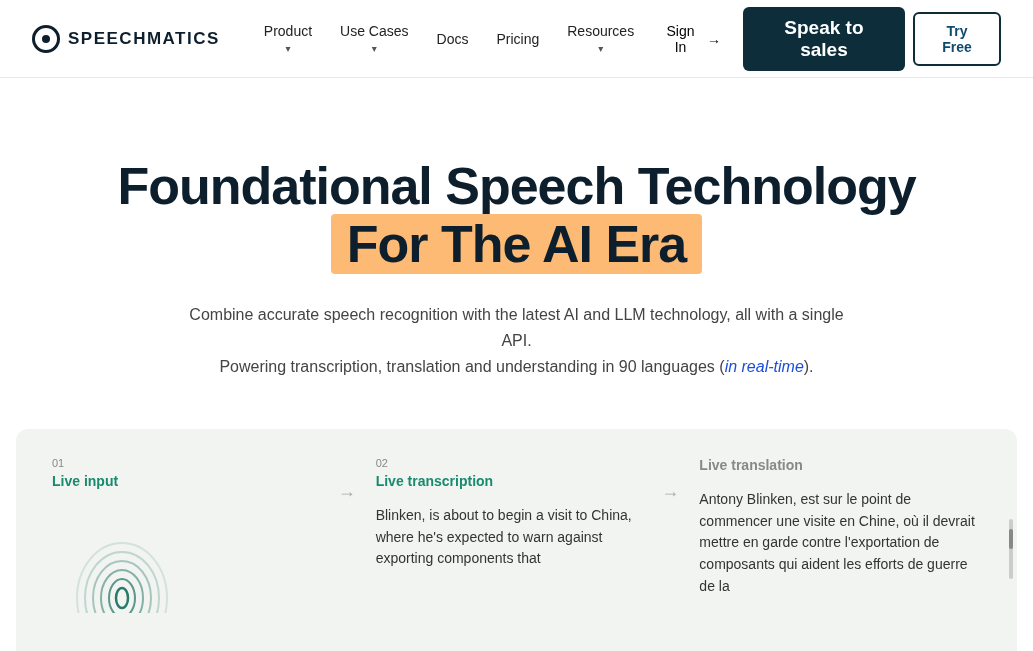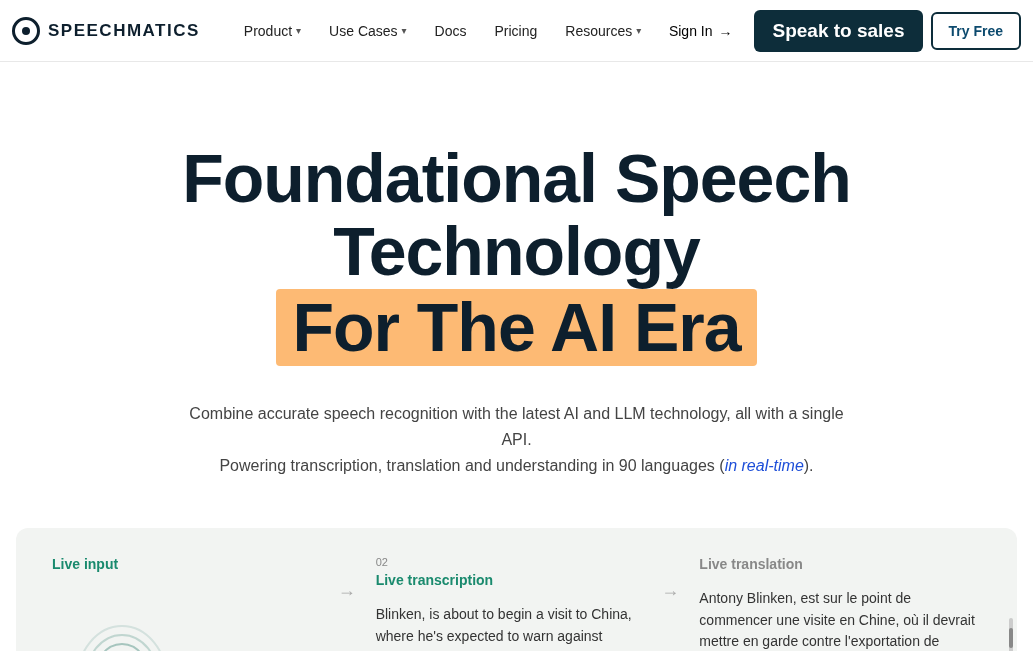--- a/index.html
+++ b/index.html
@@ -2,22 +2,22 @@
 <html><head>
   <meta charset="utf-8">
   <style>
     * { margin: 0; padding: 0; box-sizing: border-box; }
     body { font-family: -apple-system, BlinkMacSystemFont, 'Segoe UI', Helvetica, Arial, sans-serif; background: #fff; color: #111; width: 1033px; overflow-x: hidden; }
 
     
     nav {
       display: flex;
       align-items: center;
-      padding: 0 12px;
-      height: 62px;
+      padding: 0 32px;
+      height: 78px;
       border-bottom: 1px solid #e8e8e8;
       background: #fff;
       position: relative;
       z-index: 10;
     }
     .nav-logo {
       display: flex;
       align-items: center;
       gap: 8px;
       margin-right: 32px;
@@ -46,20 +46,21 @@
       display: flex;
       align-items: center;
       gap: 4px;
       padding: 8px 12px;
       font-size: 14px;
       font-weight: 500;
       color: #222;
       cursor: pointer;
       border-radius: 4px;
       white-space: nowrap;
+      flex-direction: column;
     }
     .nav-link .chevron {
       font-size: 10px;
       color: #555;
     }
     .nav-actions {
       display: flex;
       align-items: center;
       gap: 8px;
     }
@@ -96,36 +97,36 @@
       border-radius: 6px;
       cursor: pointer;
     }
 
     
     .hero {
       text-align: center;
       padding: 80px 40px 50px;
     }
     .hero-title {
-      font-size: 68px;
+      font-size: 52px;
       font-weight: 800;
       line-height: 1.08;
       color: #0d1f2d;
       letter-spacing: -1px;
       margin-bottom: 0;
     }
     .hero-title-highlight {
       display: inline-block;
       background: #fdba74;
       padding: 2px 16px;
       border-radius: 4px;
       color: #0d1f2d;
     }
     .hero-subtitle {
-      margin-top: 35px;
+      margin-top: 28px;
       font-size: 16px;
       color: #444;
       line-height: 1.6;
       max-width: 680px;
       margin-left: auto;
       margin-right: auto;
     }
     .hero-subtitle .realtime-link {
       color: #1d4ed8;
       text-decoration: none;
@@ -257,20 +258,21 @@
   <p class="hero-subtitle">
     <span>Combine accurate speech recognition with the latest AI and LLM technology, all with a single API.</span><br>
     <span>Powering transcription, translation and understanding in 90 languages (</span><a class="realtime-link" href="#">in real-time</a><span>).</span>
   </p>
 </section>
 
 <div class="demo-section">
   <div class="demo-steps">
 
     <div class="demo-step">
+      <div class="step-number">01</div>
       <div class="step-label">Live input</div>
       <svg class="wave-illustration" viewBox="0 0 140 100" fill="none">
         <ellipse cx="70" cy="85" rx="45" ry="55" stroke="#2a7a6a" stroke-width="2" fill="none" opacity="0.15"></ellipse>
         <ellipse cx="70" cy="85" rx="37" ry="46" stroke="#2a7a6a" stroke-width="2" fill="none" opacity="0.25"></ellipse>
         <ellipse cx="70" cy="85" rx="29" ry="37" stroke="#2a7a6a" stroke-width="2" fill="none" opacity="0.38"></ellipse>
         <ellipse cx="70" cy="85" rx="21" ry="28" stroke="#2a7a6a" stroke-width="2" fill="none" opacity="0.55"></ellipse>
         <ellipse cx="70" cy="85" rx="13" ry="19" stroke="#2a7a6a" stroke-width="2" fill="none" opacity="0.75"></ellipse>
         <ellipse cx="70" cy="85" rx="6" ry="10" stroke="#2a7a6a" stroke-width="2.5" fill="none" opacity="1"></ellipse>
       </svg>
     </div>

